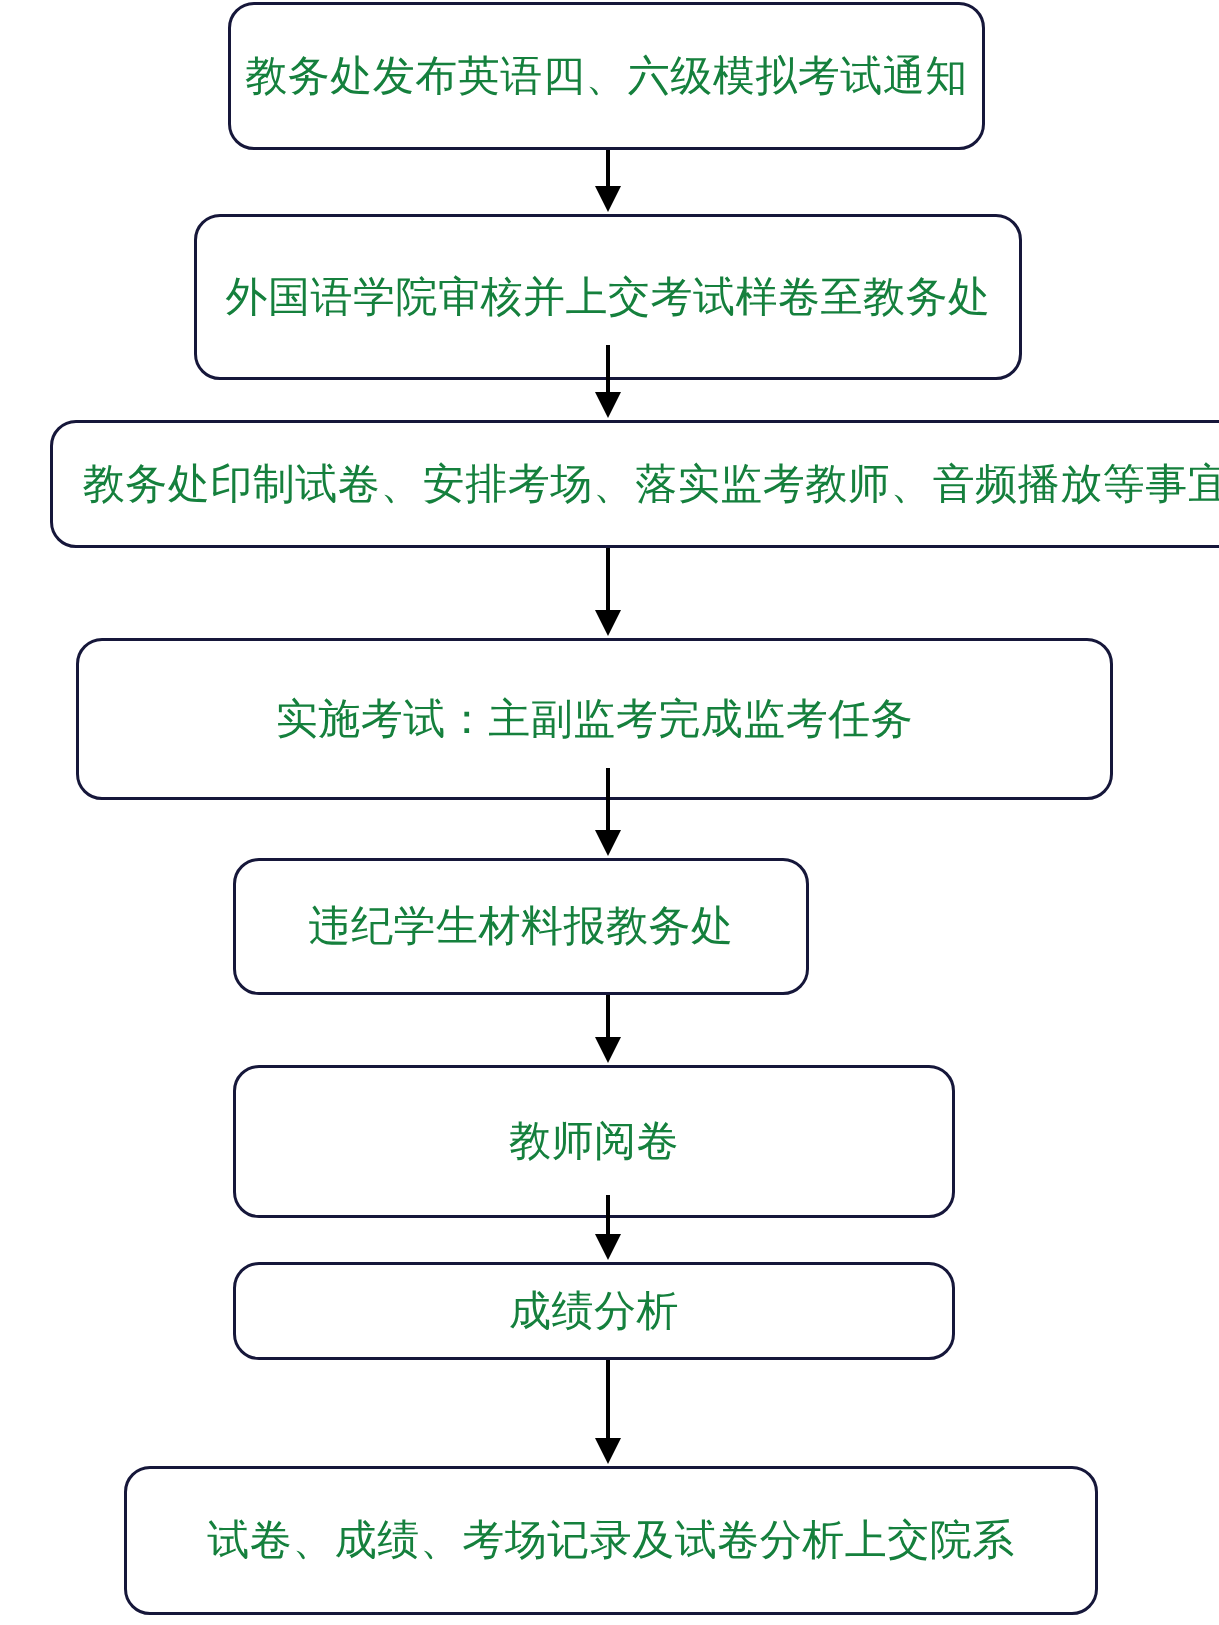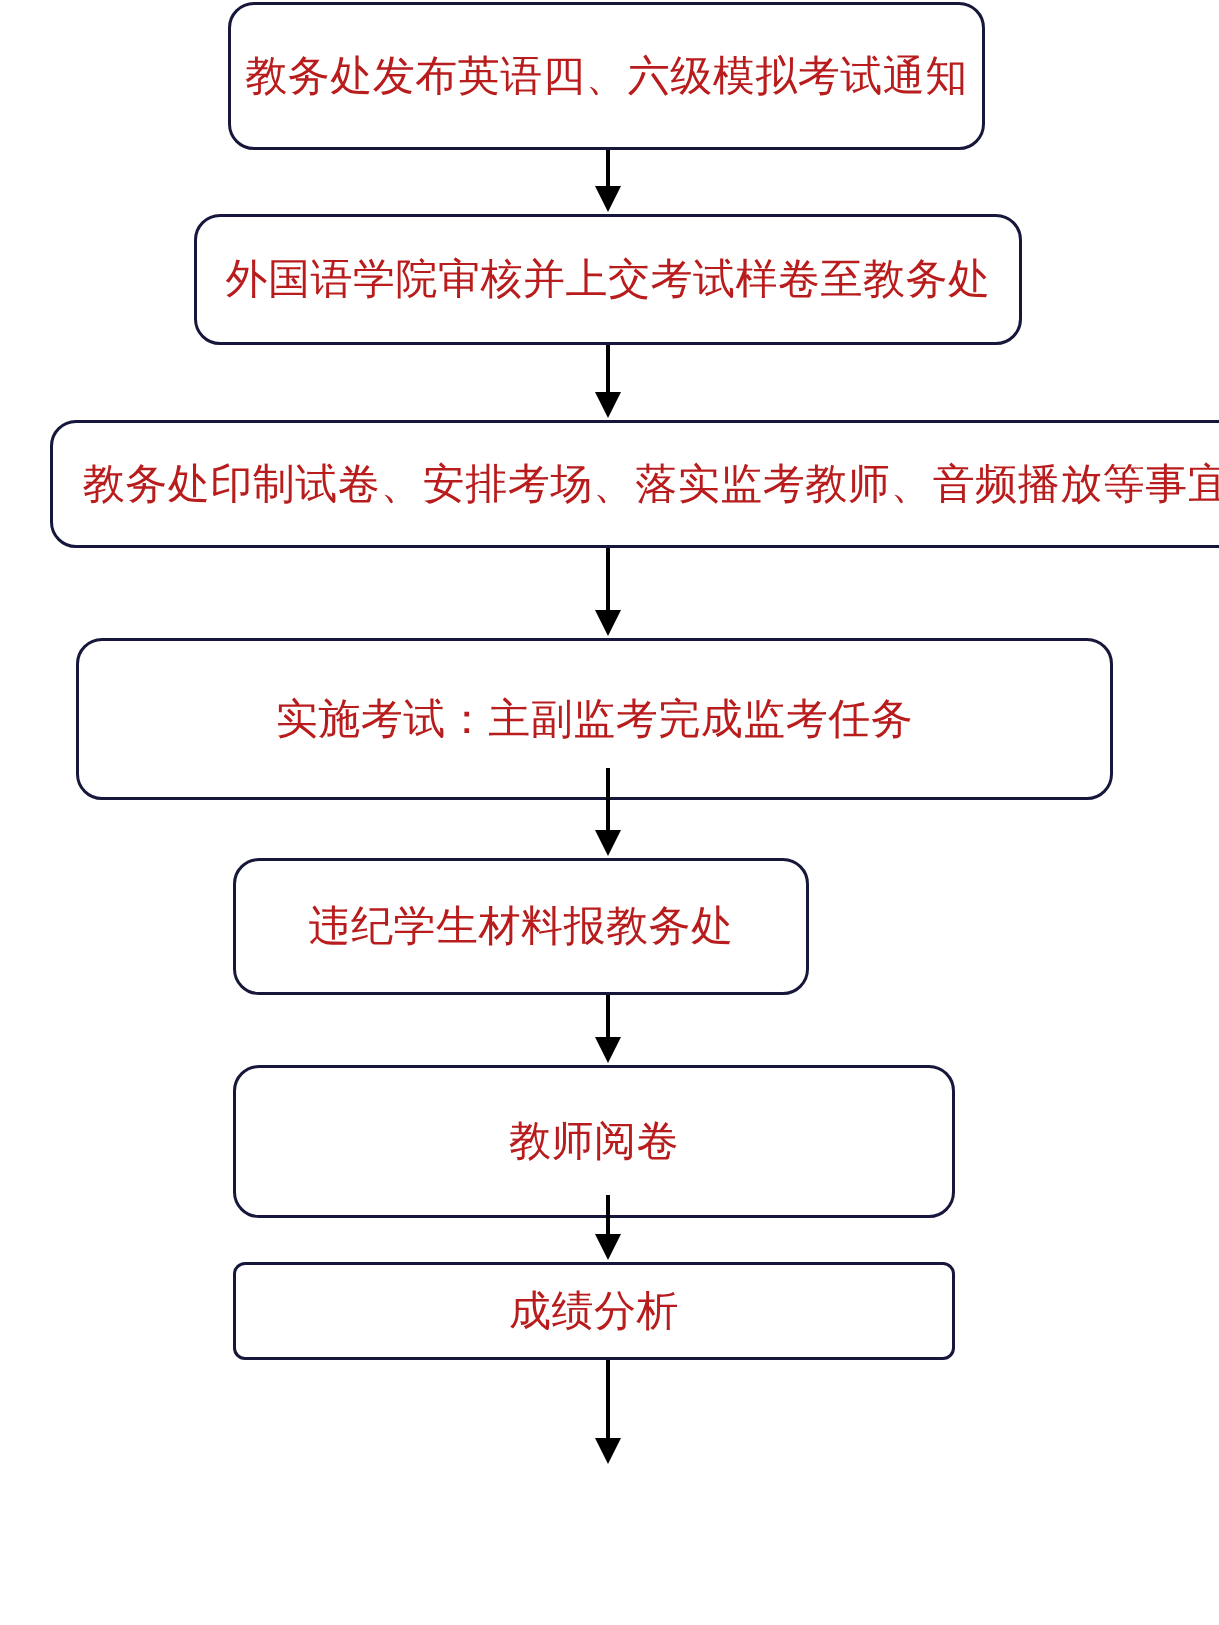--- a/index.html
+++ b/index.html
@@ -21,43 +21,43 @@
     position: absolute;
     box-sizing: border-box;
     border: 3px solid #16173a;
     border-radius: 26px;
     background: #ffffff;
     display: flex;
     align-items: center;
     justify-content: center;
   }
   .flow-node-label {
-    color: #b91c1c;
+    color: #15803d;
     font-size: 42px;
     line-height: 1.15;
     letter-spacing: 0.5px;
     white-space: nowrap;
     text-align: center;
     font-weight: 400;
   }
   .flow-connector {
     position: absolute;
   }
   .flow-connector svg {
     display: block;
     overflow: visible;
   }
   
   #node-0 { left: 228px; top: 2px;    width: 757px;  height: 148px; }
-  #node-1 { left: 194px; top: 214px;  width: 828px;  height: 131px; }
+  #node-1 { left: 194px; top: 214px;  width: 828px;  height: 166px; }
   #node-2 { left: 2px;   top: 420px;  width: 1213px; height: 128px; margin-left: 48px; }
   #node-3 { left: 76px;  top: 638px;  width: 1037px; height: 162px; }
   #node-4 { left: 233px; top: 858px;  width: 576px;  height: 137px; }
   #node-5 { left: 233px; top: 1065px; width: 722px;  height: 153px; }
-  #node-6 { left: 233px; top: 1262px; width: 722px;  height: 98px; border-radius: 12px;  }
+  #node-6 { left: 233px; top: 1262px; width: 722px;  height: 98px;  }
   #node-7 { left: 124px; top: 1466px; width: 974px;  height: 149px; }
 
   
   #conn-0 { left: 588px; top: 150px;  width: 40px; height: 64px;  }
   #conn-1 { left: 588px; top: 345px;  width: 40px; height: 75px;  }
   #conn-2 { left: 588px; top: 548px;  width: 40px; height: 90px;  }
   #conn-3 { left: 588px; top: 768px;  width: 40px; height: 90px;  }
   #conn-4 { left: 588px; top: 995px;  width: 40px; height: 70px;  }
   #conn-5 { left: 588px; top: 1195px; width: 40px; height: 67px;  }
   #conn-6 { left: 588px; top: 1360px; width: 40px; height: 106px; }
@@ -137,14 +137,17 @@
     <span class="flow-node-label">成绩分析</span>
   </div>
 
   <div class="flow-connector" id="conn-6">
     <svg width="40" height="106" viewBox="0 0 40 106" aria-hidden="true">
       <line x1="20" y1="0" x2="20" y2="84" stroke="#000000" stroke-width="4"></line>
       <polygon points="20,104 7,78 33,78" fill="#000000"></polygon>
     </svg>
   </div>
 
+  <div class="flow-node" id="node-7">
+    <span class="flow-node-label">试卷、成绩、考场记录及试卷分析上交院系</span>
+  </div>
 
 </div>
 
 </body></html>

